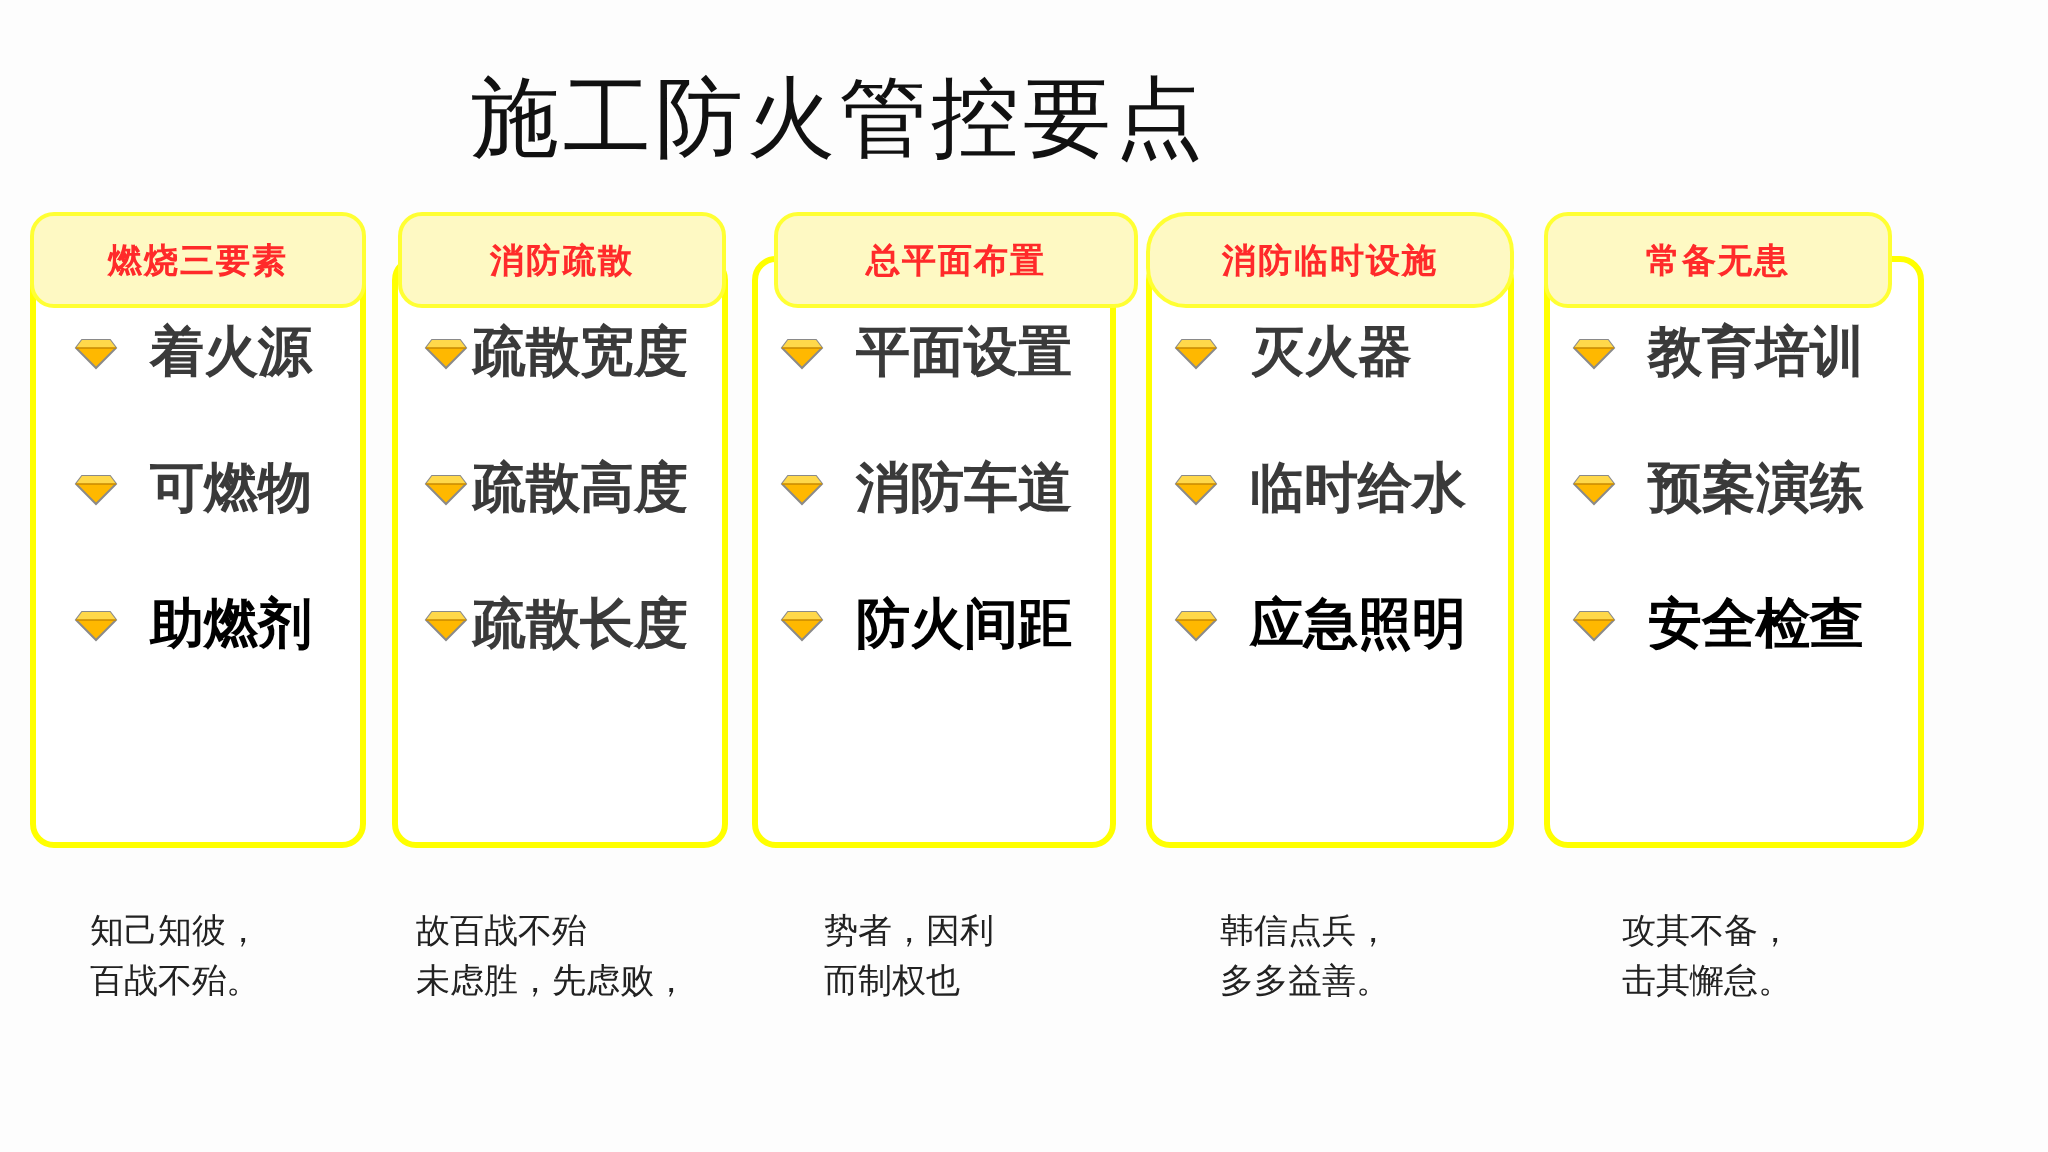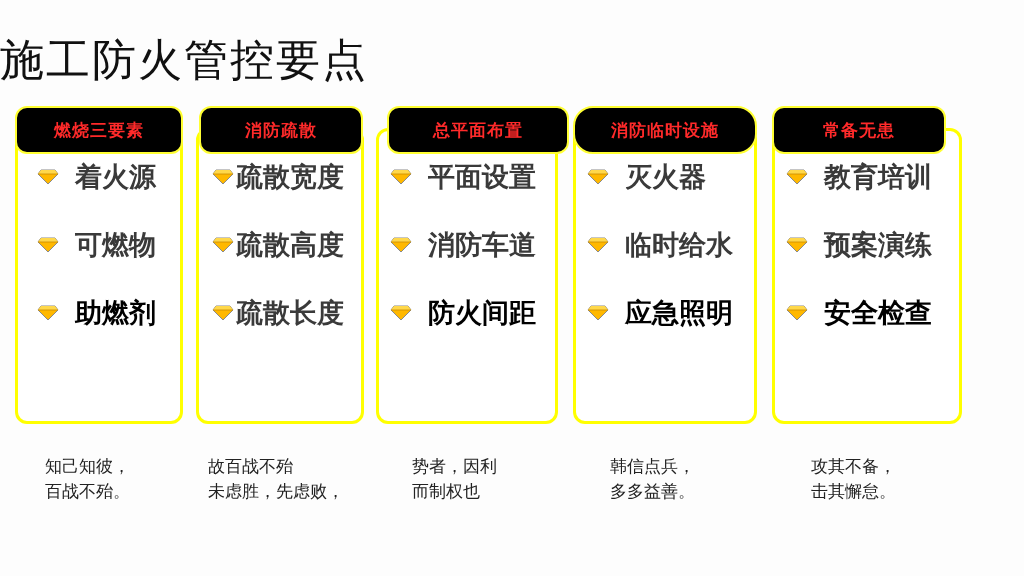--- a/index.html
+++ b/index.html
@@ -1,29 +1,29 @@
 <!DOCTYPE html>
 <html><head>
 <meta charset="utf-8">
 <style>
   html, body { margin:0; padding:0; }
   body {
     width:1024px; height:576px; background:#fdfdfd; position:relative; overflow:hidden;
     font-family:"DejaVu Sans", "Liberation Sans", sans-serif;
   }
   .title {
-    position:absolute; left:0; width:839px; top:28px; 
+    position:absolute; left:0; width:839px; top:28px; text-align:center;
     font-size:44px; color:#111; letter-spacing:2px; line-height:64px;
   }
   .card {
     position:absolute; top:128px; height:296px; background:#fff;
     border:3px solid #ffff00; border-radius:12px; box-sizing:border-box;
   }
   .card-header {
-    position:absolute; top:106px; height:48px; background:#000000;
+    position:absolute; top:106px; height:48px; background:#fef9c3;
     border:2px solid #ffff33; border-radius:12px; box-sizing:border-box;
     display:flex; align-items:center; justify-content:center;
     color:#ff2a2a; font-weight:bold; font-size:17px; letter-spacing:1px;
   }
   .item {
     position:absolute; display:flex; align-items:center;
     font-size:27px; font-weight:bold; line-height:34px;
   }
   .item .gem { width:22px; height:16px; margin-right:16px; flex:0 0 auto; }
   .item.tight .gem { margin-right:2px; }

